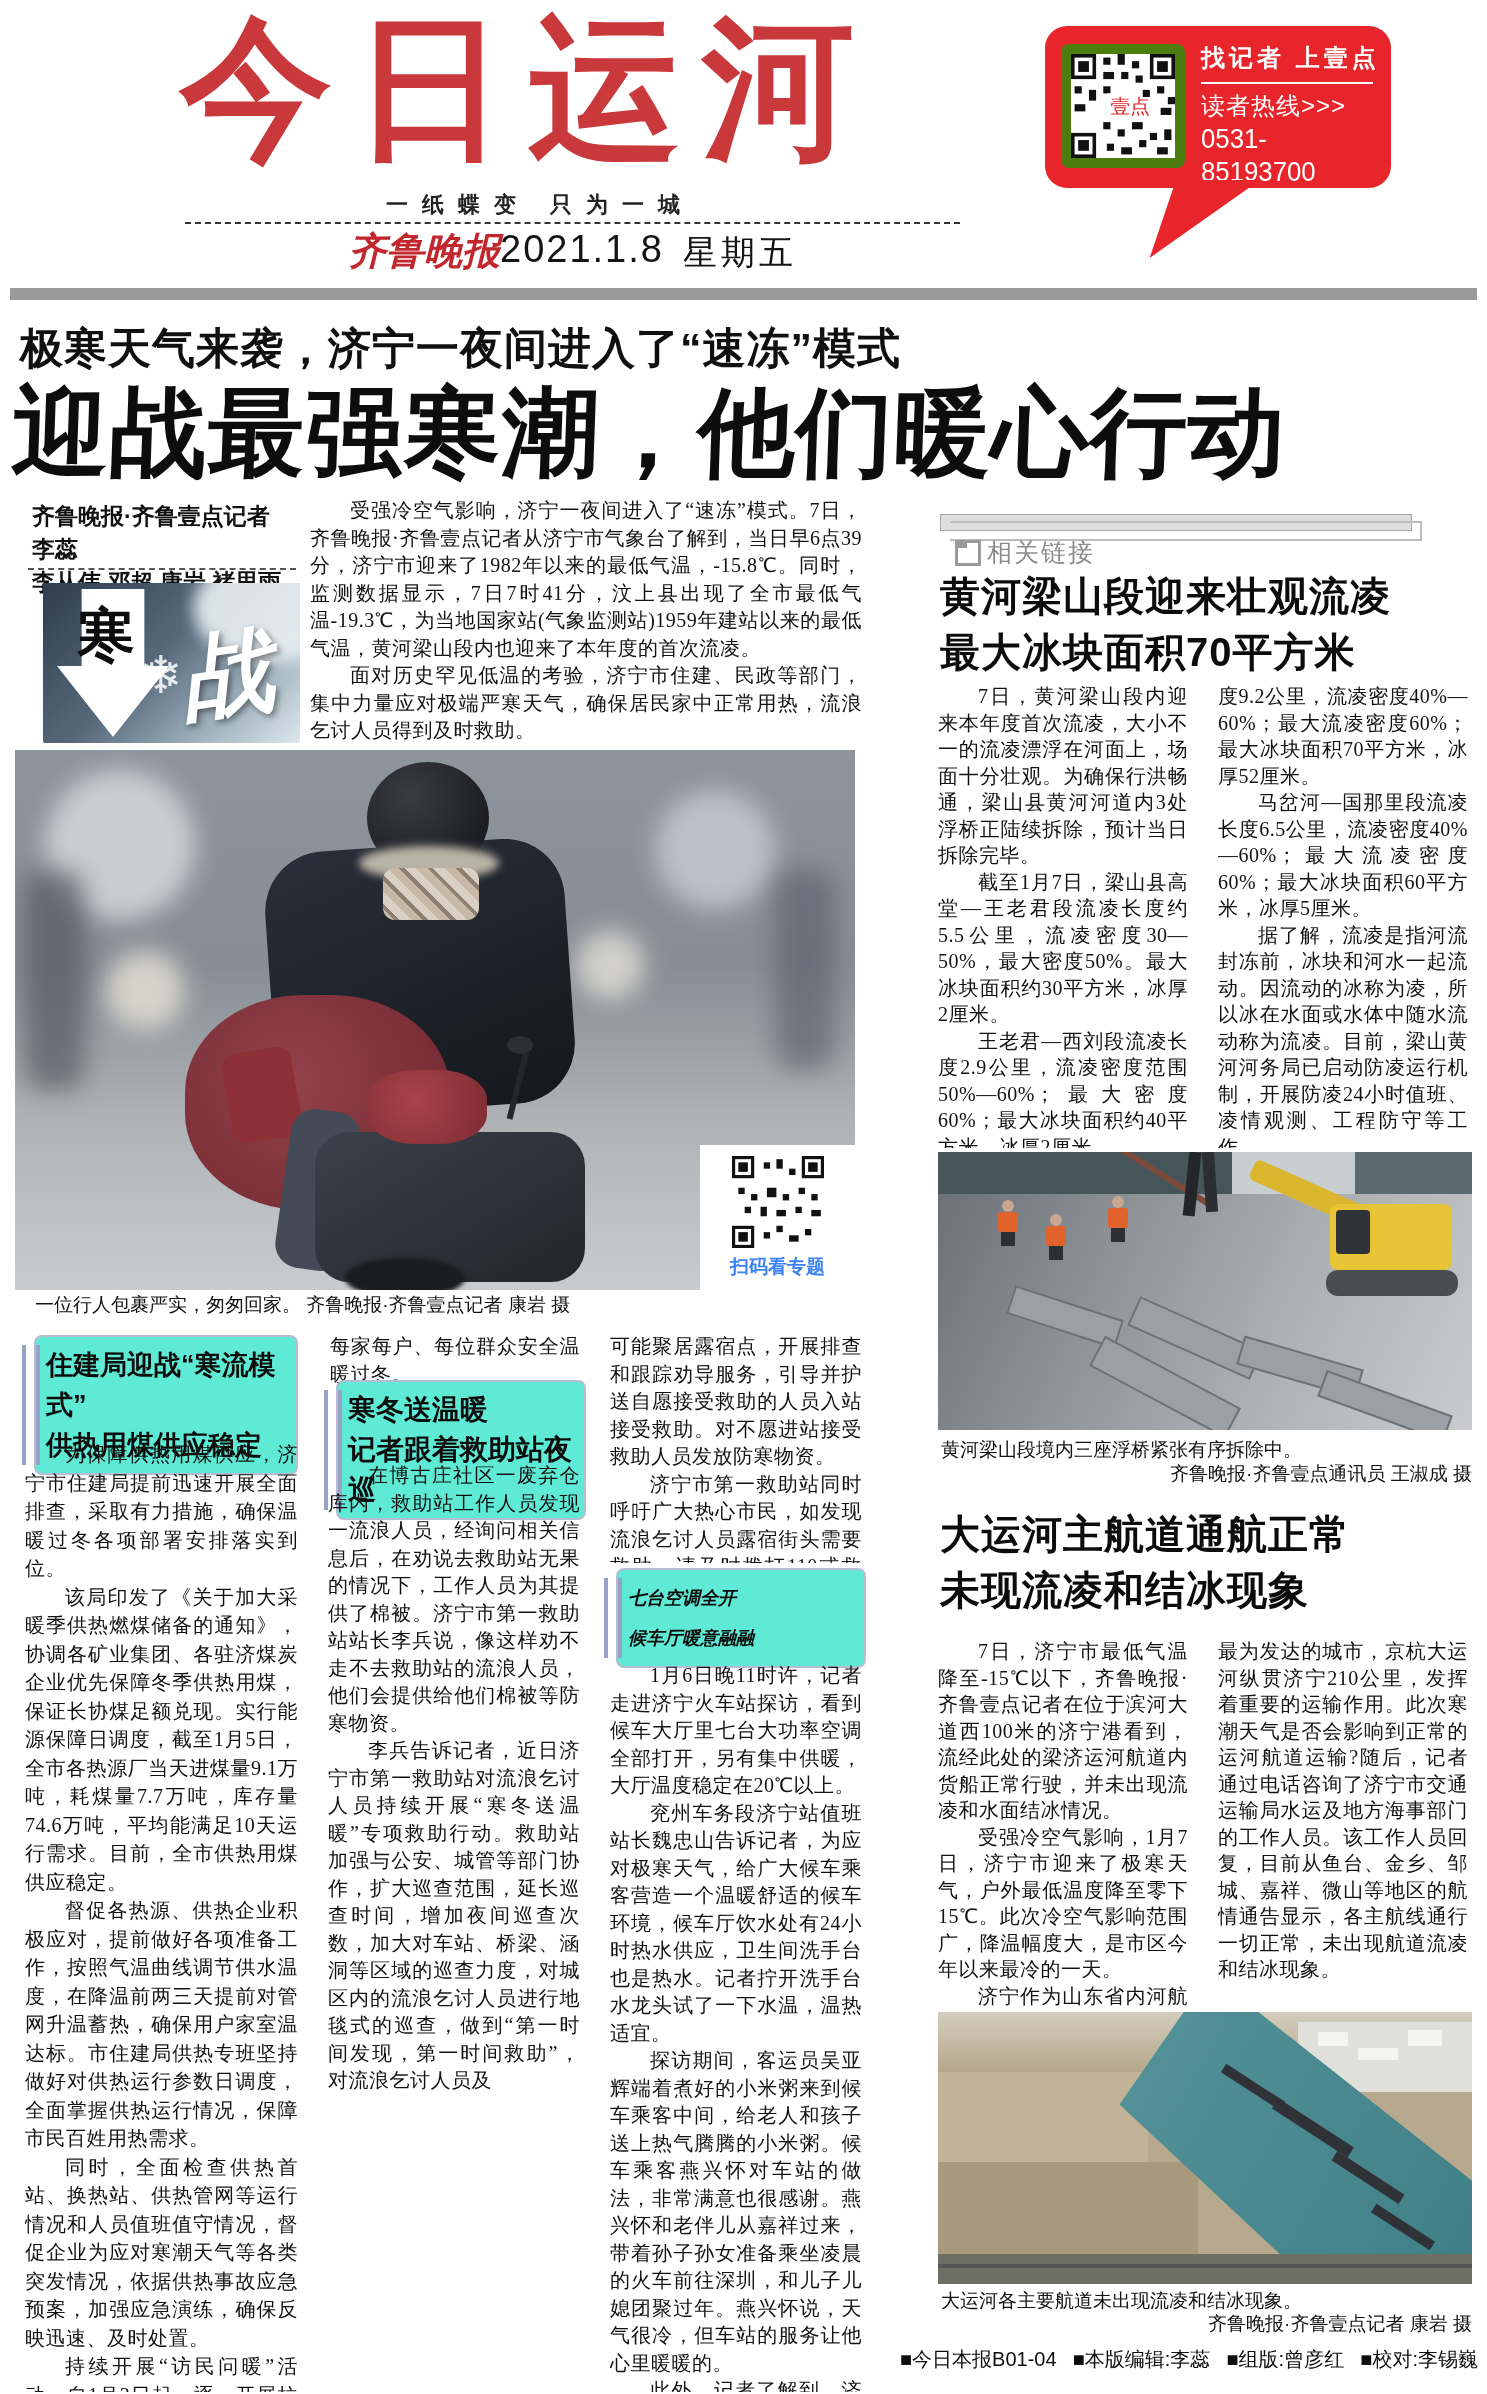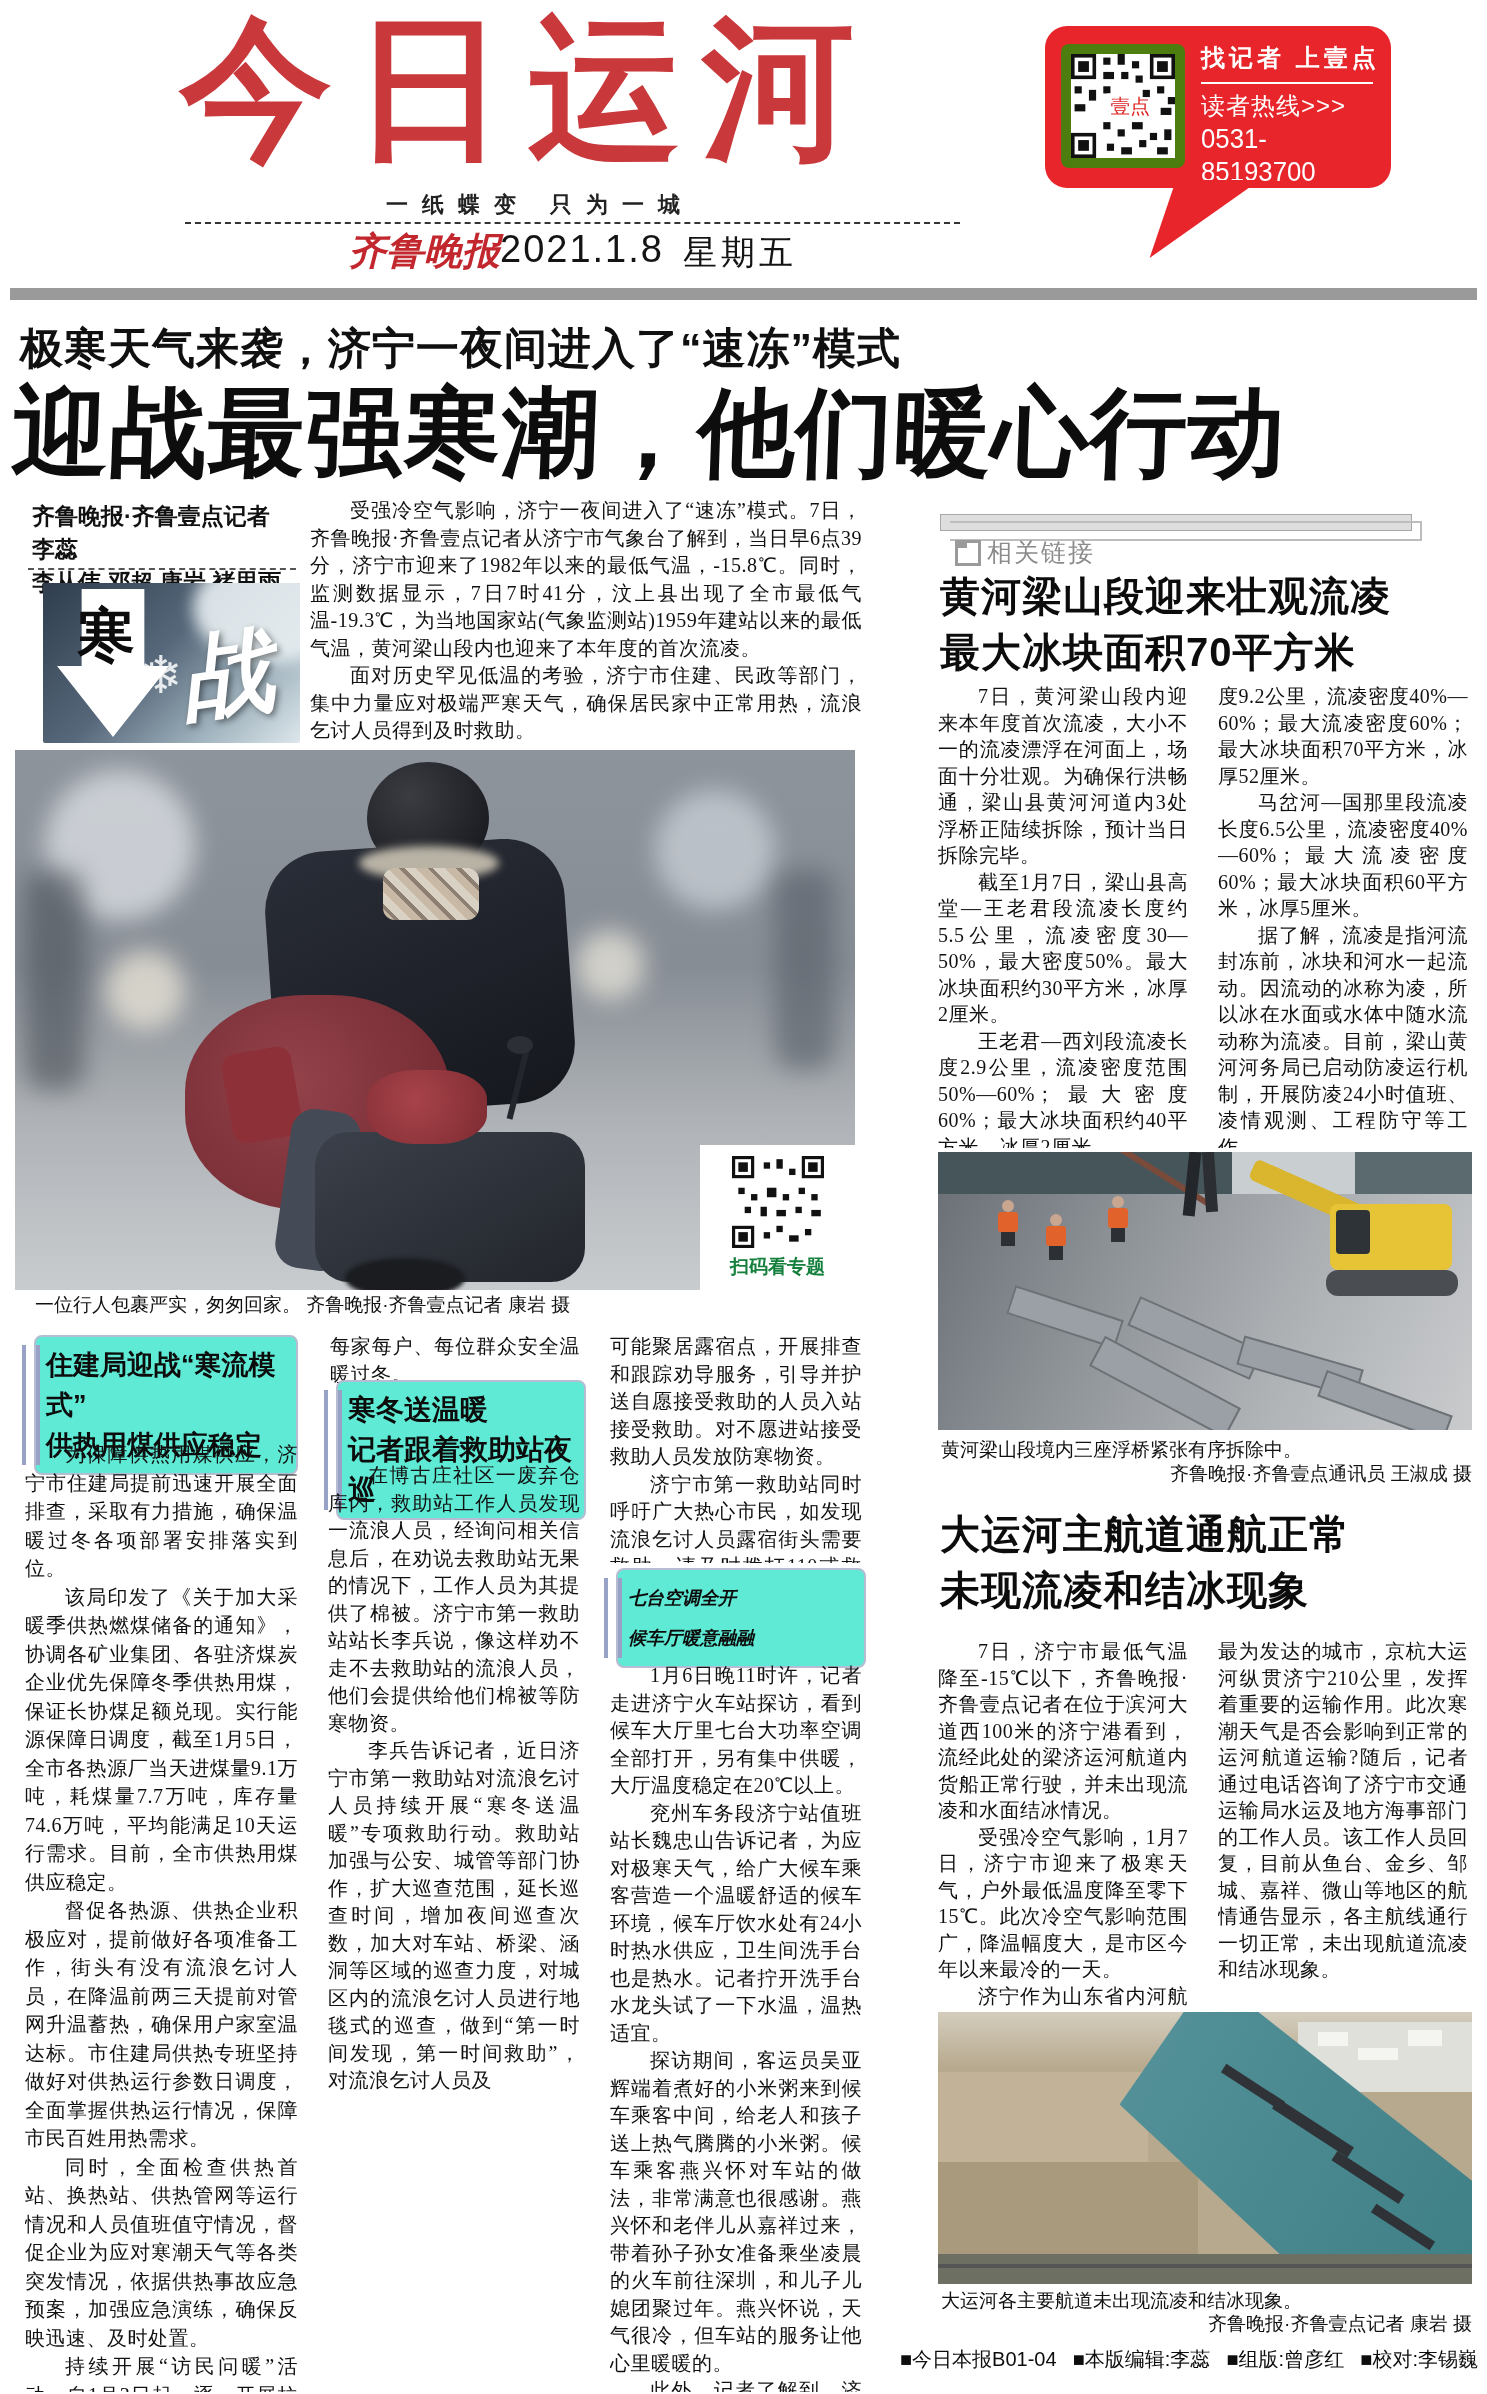--- a/index.html
+++ b/index.html
@@ -73,21 +73,21 @@
            background:radial-gradient(circle at 40% 40%,#a8434a,#7c2b31);}
   #mp-scooter{left:300px;top:382px;width:270px;height:150px;border-radius:34px;
               background:linear-gradient(150deg,#3b404a,#22252b);}
   #mp-shield{left:268px;top:360px;width:70px;height:160px;border-radius:24px;background:#454b56;transform:rotate(8deg);}
   #mp-mirror{left:500px;top:300px;width:6px;height:70px;background:#23262c;transform:rotate(14deg);}
   #mp-mirror-cap{left:492px;top:286px;width:26px;height:18px;border-radius:50%;background:#2c3036;}
   #mp-redpack{left:212px;top:300px;width:70px;height:90px;border-radius:14px;background:#8e3038;transform:rotate(-10deg);}
   #mp-wheel{left:330px;top:508px;width:120px;height:40px;border-radius:50%;background:#1a1c20;filter:blur(2px);}
   #mp-qrpanel{left:685px;top:395px;width:155px;height:145px;background:#fff;display:flex;flex-direction:column;
               align-items:center;justify-content:center;gap:6px;}
-  #mp-qrlabel{font-size:19px;font-weight:700;color:#15803d;}
+  #mp-qrlabel{font-size:19px;font-weight:700;color:#3b82f6;}
   #photo-caption{left:35px;top:1292px;width:820px;font-size:19px;color:#111;}
 
   
   .subbox{background:#5eead4;border:2px solid #b6bdd3;border-radius:8px;padding:8px 10px;}
   .subbox:before{content:"";position:absolute;left:-14px;top:8px;bottom:8px;width:10px;
                  border-left:4px solid #97a2c6;border-right:4px solid #97a2c6;}
   .subbox .t{font-family:"Liberation Sans", sans-serif;font-weight:700;color:#0c0c0c;}
 
   #box-l1{left:34px;top:1335px;width:240px;}
   #box-l1 .t{font-size:27px;line-height:40px;}
@@ -318,21 +318,21 @@
   </div>
   <div class="abs cap" id="photo-caption">一位行人包裹严实，匆匆回家。 齐鲁晚报·齐鲁壹点记者 康岩 摄</div>
 
   <div class="abs subbox" id="box-l1">
     <div class="t">住建局迎战“寒流模式”</div>
     <div class="t">供热用煤供应稳定</div>
   </div>
   <div class="abs body" id="l1-body">
       <p>为保障供热用煤供应，济宁市住建局提前迅速开展全面排查，采取有力措施，确保温暖过冬各项部署安排落实到位。</p>
       <p>该局印发了《关于加大采暖季供热燃煤储备的通知》，协调各矿业集团、各驻济煤炭企业优先保障冬季供热用煤，保证长协煤足额兑现。实行能源保障日调度，截至1月5日，全市各热源厂当天进煤量9.1万吨，耗煤量7.7万吨，库存量74.6万吨，平均能满足10天运行需求。目前，全市供热用煤供应稳定。</p>
-      <p>督促各热源、供热企业积极应对，提前做好各项准备工作，街头有没有流浪乞讨人员，在降温前两三天提前对管网升温蓄热，确保用户家室温达标。市住建局供热专班坚持做好对供热运行参数日调度，全面掌握供热运行情况，保障市民百姓用热需求。</p>
+      <p>督促各热源、供热企业积极应对，提前做好各项准备工作，按照气温曲线调节供水温度，在降温前两三天提前对管网升温蓄热，确保用户家室温达标。市住建局供热专班坚持做好对供热运行参数日调度，全面掌握供热运行情况，保障市民百姓用热需求。</p>
       <p>同时，全面检查供热首站、换热站、供热管网等运行情况和人员值班值守情况，督促企业为应对寒潮天气等各类突发情况，依据供热事故应急预案，加强应急演练，确保反映迅速、及时处置。</p>
       <p>持续开展“访民问暖”活动。自1月3日起，逐一开展拉网式、全覆盖排查，详细了解掌握群众安全温暖过冬存在的困难，对群众安全温暖过冬情况进行全面深入实地核查，发现问题立即督促整改，及时研究制定有针性的具体措施，确保</p>
     </div>
 
   <div class="abs body" id="l2-leadin">
     <p class="noindent">每家每户、每位群众安全温暖过冬。</p>
   </div>
   <div class="abs subbox" id="box-l2">
     <div class="t">寒冬送温暖</div>
     <div class="t">记者跟着救助站夜巡</div>

